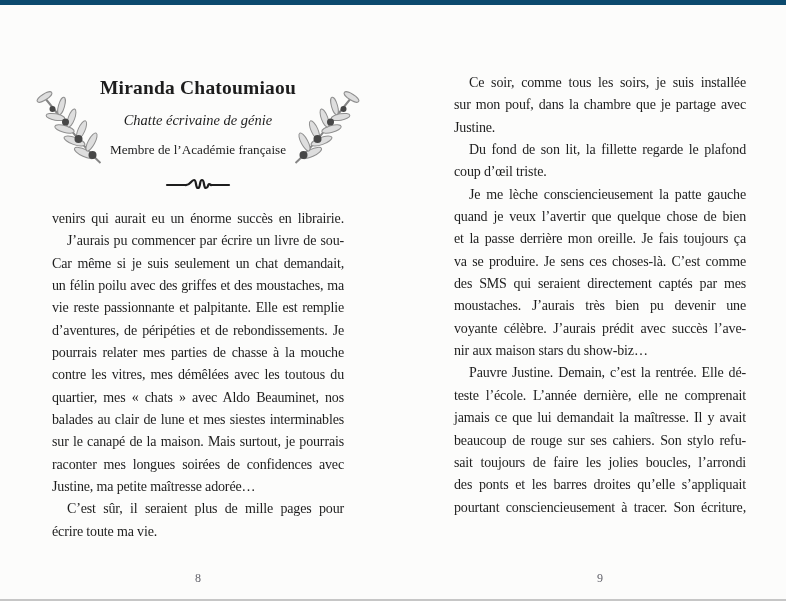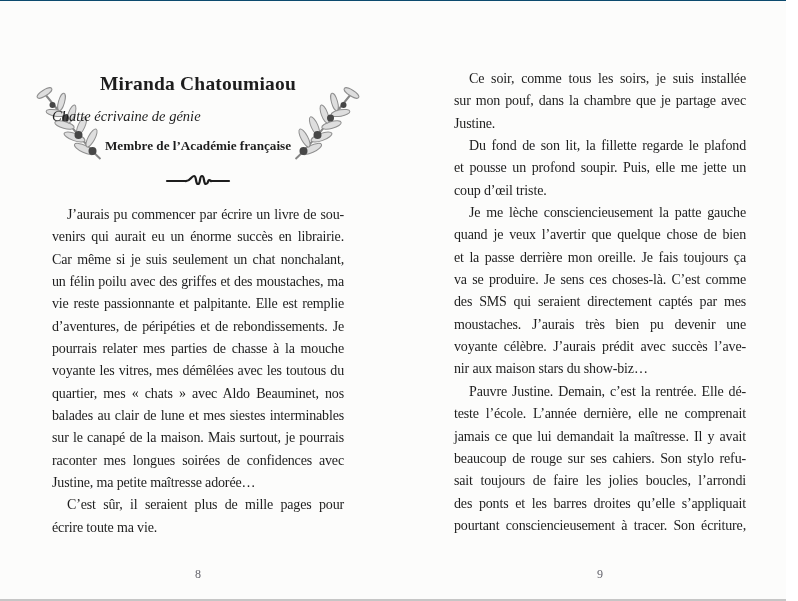--- a/index.html
+++ b/index.html
@@ -7,43 +7,43 @@
     width: 798px; height: 601px;
     background: #ffffff;
     font-family: "Liberation Serif", "DejaVu Serif", serif;
     overflow: hidden;
   }
   .spread {
     position: relative;
     width: 786px; height: 601px;
     box-sizing: border-box;
     background: #fcfcfb;
-    border-top: 1px solid #0c4a6e;
+    border-top: 5px solid #0c4a6e;
     border-bottom: 2px solid #c6c6c6;
     color: #1d1d1d;
   }
   .page { position: absolute; top: 0; height: 100%; width: 292px; }
   .page.left  { left: 52px; }
   .page.right { left: 454px; }
 
   
   .author {
     position: absolute; top: 72px; left: 0; width: 100%;
     text-align: center;
     font-size: 19.5px; font-weight: 700; letter-spacing: 0.2px;
   }
   .subtitle {
     position: absolute; top: 107px; left: 0; width: 100%;
-    text-align: left;
+    text-align: center;
     font-size: 14.5px; font-style: italic;
   }
   .affiliation {
     position: absolute; top: 137px; left: 0; width: 100%;
     text-align: center;
-    font-size: 13.2px; font-weight: 700;
+    font-size: 13.2px; font-weight: 400;
   }
   .branch { position: absolute; top: 84px; width: 71px; height: 80px; }
   .branch.l { left: -18px; }
   .branch.r { right: -18px; transform: scaleX(-1); }
   .divider {
     position: absolute; top: 172px; left: 0; width: 100%;
     text-align: center; line-height: 0;
   }
 
   
@@ -127,47 +127,46 @@
       <svg width="64" height="14" viewBox="0 0 64 14">
         <g stroke="#1d1d1d" stroke-width="2.2" fill="none" stroke-linecap="round">
           <path d="M1 8 H19"></path>
           <path d="M45 8 H63"></path>
           <path d="M19 8 C24 9 25 3 28 3 S29 11 32 11 S33 3 36 3 S37 11 40 11 S41 5 45 8"></path>
         </g>
       </svg>
     </div>
 
     <div class="body-text">
+        <div class="line">venirs qui aurait eu un énorme succès en librairie.</div>
         <div class="line indent">J’aurais pu commencer par écrire un livre de sou-</div>
-        <div class="line">venirs qui aurait eu un énorme succès en librairie.</div>
-        <div class="line">Car même si je suis seulement un chat nonchalant,</div>
+        <div class="line">Car même si je suis seulement un chat demandait,</div>
         <div class="line">un félin poilu avec des griffes et des moustaches, ma</div>
         <div class="line">vie reste passionnante et palpitante. Elle est remplie</div>
         <div class="line">d’aventures, de péripéties et de rebondissements. Je</div>
         <div class="line">pourrais relater mes parties de chasse à la mouche</div>
-        <div class="line">voyante les vitres, mes démêlées avec les toutous du</div>
+        <div class="line">contre les vitres, mes démêlées avec les toutous du</div>
         <div class="line">quartier, mes « chats » avec Aldo Beauminet, nos</div>
         <div class="line">balades au clair de lune et mes siestes interminables</div>
         <div class="line">sur le canapé de la maison. Mais surtout, je pourrais</div>
         <div class="line">raconter mes longues soirées de confidences avec</div>
         <div class="line end">Justine, ma petite maîtresse adorée…</div>
         <div class="line indent">C’est sûr, il seraient plus de mille pages pour</div>
         <div class="line end">écrire toute ma vie.</div>
       </div>
 
     <div class="page-number">8</div>
   </div>
 
   <div class="page right">
     <div class="body-text">
         <div class="line indent">Ce soir, comme tous les soirs, je suis installée</div>
         <div class="line">sur mon pouf, dans la chambre que je partage avec</div>
         <div class="line end">Justine.</div>
         <div class="line indent">Du fond de son lit, la fillette regarde le plafond</div>
-        <div class="line">et pousse un profond soupir. Puis, elle me jette un</div>
         <div class="line end">coup d’œil triste.</div>
         <div class="line indent">Je me lèche consciencieusement la patte gauche</div>
         <div class="line">quand je veux l’avertir que quelque chose de bien</div>
         <div class="line">et la passe derrière mon oreille. Je fais toujours ça</div>
         <div class="line">va se produire. Je sens ces choses-là. C’est comme</div>
         <div class="line">des SMS qui seraient directement captés par mes</div>
         <div class="line">moustaches. J’aurais très bien pu devenir une</div>
         <div class="line">voyante célèbre. J’aurais prédit avec succès l’ave-</div>
         <div class="line end">nir aux maison stars du show-biz…</div>
         <div class="line indent">Pauvre Justine. Demain, c’est la rentrée. Elle dé-</div>

